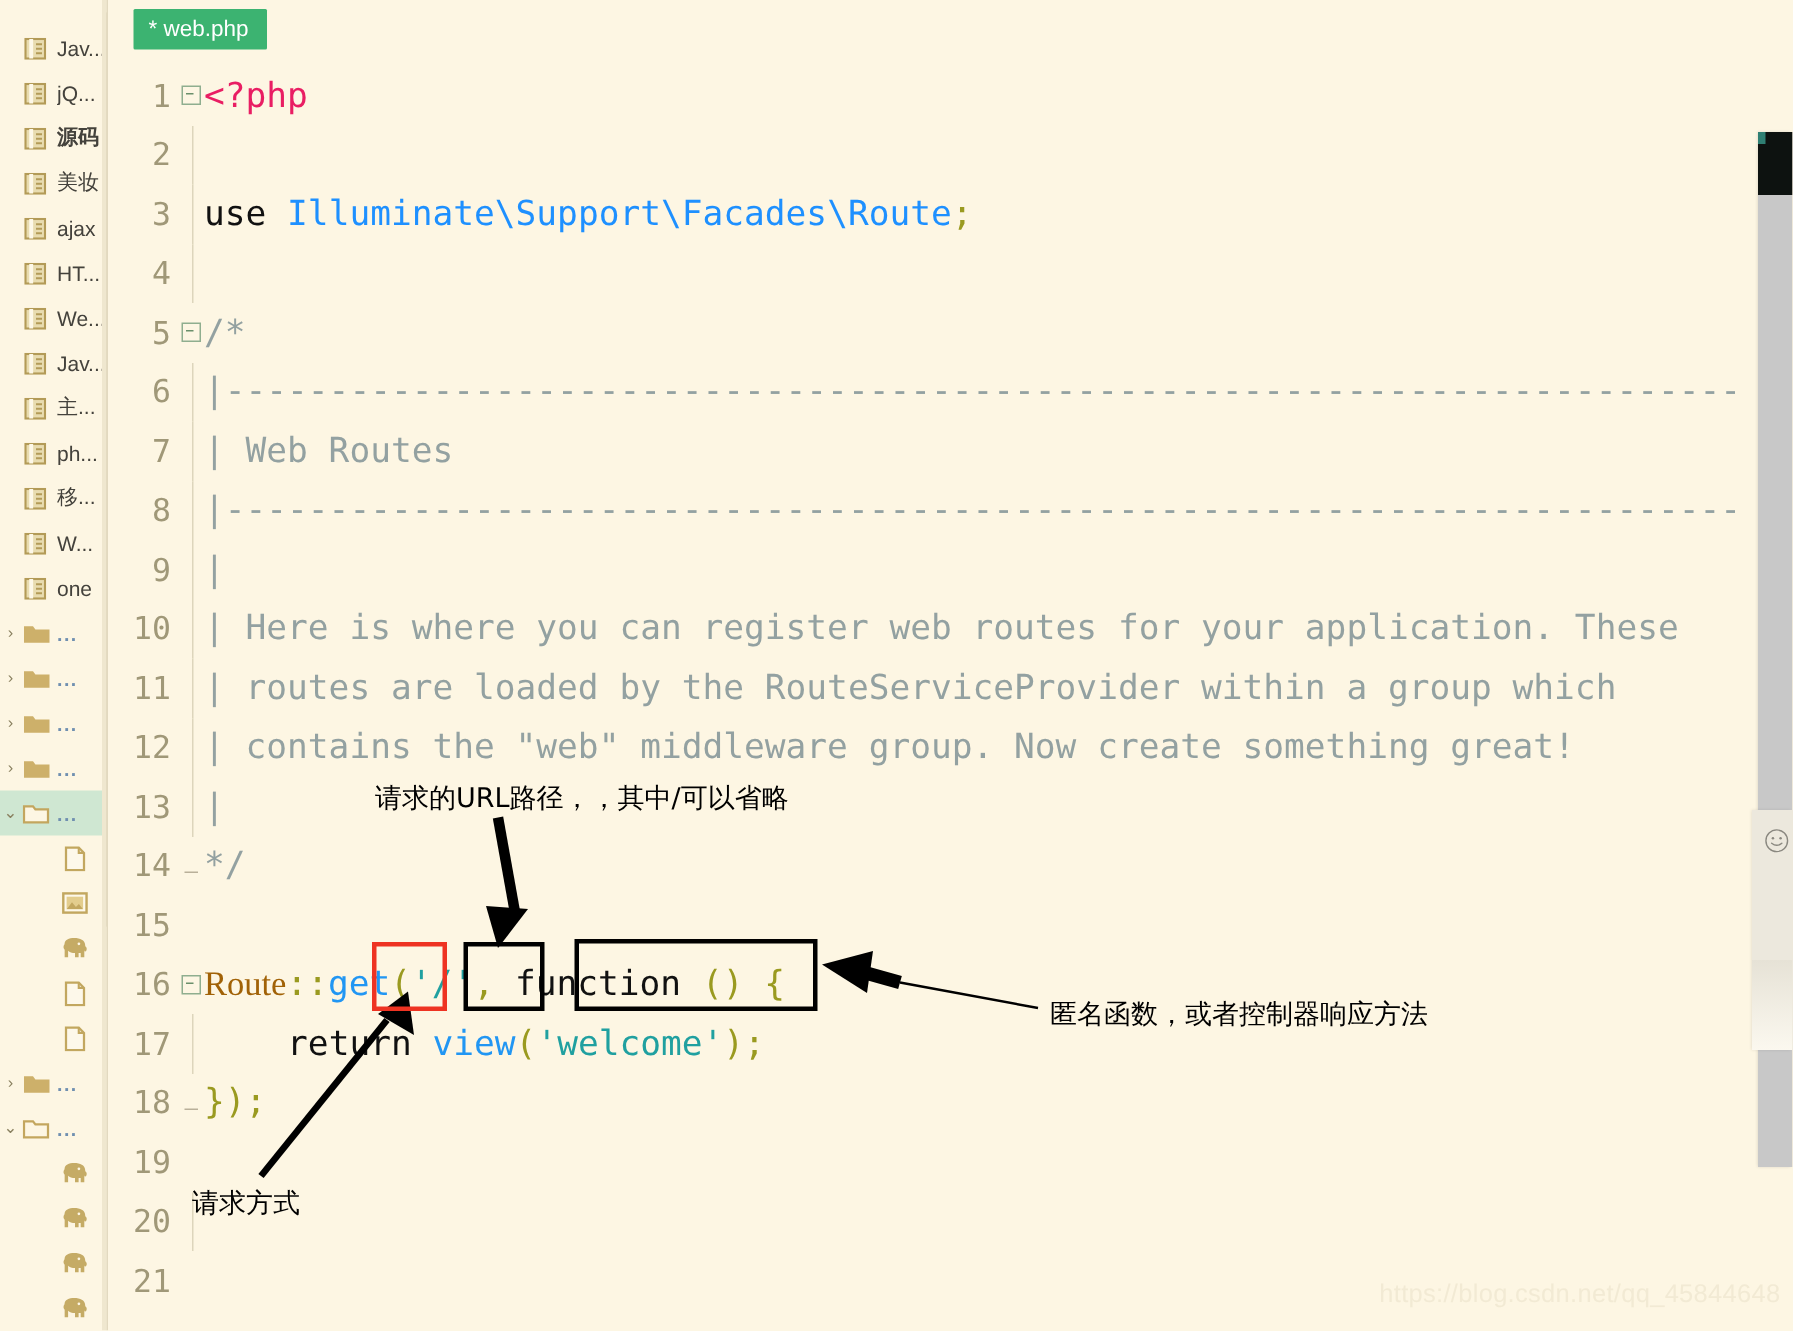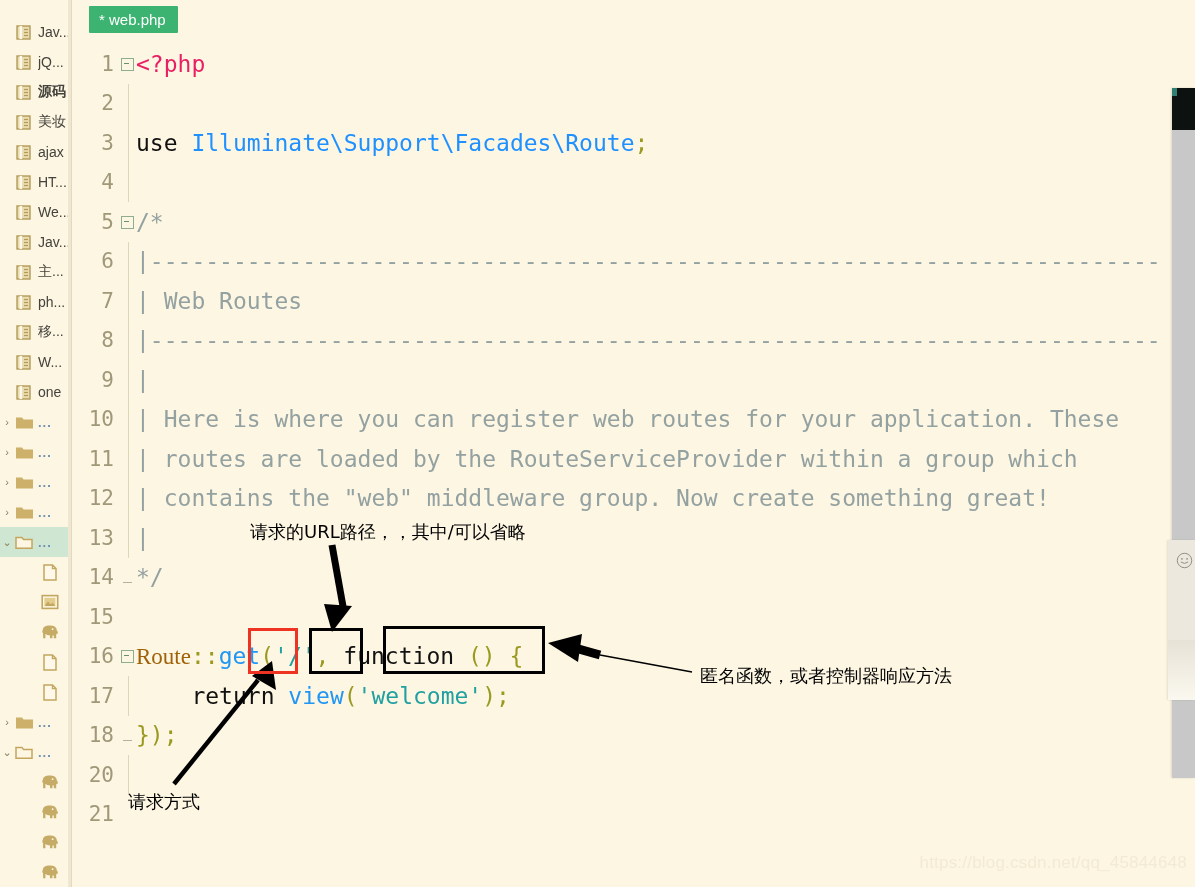--- a/index.html
+++ b/index.html
@@ -614,20 +614,21 @@
         <div class="code-line"><span class="ln">9</span><span class="fold"></span><span class="guide"></span><span class="code-text"><span class="t-com">|</span></span></div>
         <div class="code-line"><span class="ln">10</span><span class="fold"></span><span class="guide"></span><span class="code-text"><span class="t-com">| Here is where you can register web routes for your application. These</span></span></div>
         <div class="code-line"><span class="ln">11</span><span class="fold"></span><span class="guide"></span><span class="code-text"><span class="t-com">| routes are loaded by the RouteServiceProvider within a group which</span></span></div>
         <div class="code-line"><span class="ln">12</span><span class="fold"></span><span class="guide"></span><span class="code-text"><span class="t-com">| contains the "web" middleware group. Now create something great!</span></span></div>
         <div class="code-line"><span class="ln">13</span><span class="fold"></span><span class="guide"></span><span class="code-text"><span class="t-com">|</span></span></div>
         <div class="code-line"><span class="ln">14</span><span class="fold"><span class="endmark"></span></span><span class="code-text"><span class="t-com">*/</span></span></div>
         <div class="code-line"><span class="ln">15</span><span class="fold"></span><span class="code-text"></span></div>
         <div class="code-line"><span class="ln">16</span><span class="fold"><span class="box"></span></span><span class="code-text"><span class="t-cls">Route</span><span class="t-punc">::</span><span class="t-fn">get</span><span class="t-brace">(</span><span class="t-str">'/'</span><span class="t-brace">, </span><span class="t-kw">function</span><span class="t-brace"> () {</span></span></div>
         <div class="code-line"><span class="ln">17</span><span class="fold"></span><span class="guide"></span><span class="code-text"><span class="t-kw">    </span><span class="t-kw">return</span><span class="t-kw"> </span><span class="t-fn">view</span><span class="t-brace">(</span><span class="t-str">'welcome'</span><span class="t-brace">);</span></span></div>
         <div class="code-line"><span class="ln">18</span><span class="fold"><span class="endmark"></span></span><span class="code-text"><span class="t-brace">});</span></span></div>
+        <div class="code-line"><span class="ln">19</span><span class="fold"></span><span class="code-text"></span></div>
         <div class="code-line"><span class="ln">20</span><span class="fold"></span><span class="guide"></span><span class="code-text"></span></div>
         <div class="code-line"><span class="ln">21</span><span class="fold"></span><span class="code-text"></span></div>
       </div>
   </div>
 
   <div id="editor-right-edge"></div>
 
   <div id="right-panel"></div>
   <div id="right-panel-dark"></div>
   <div id="right-panel-teal"></div>

